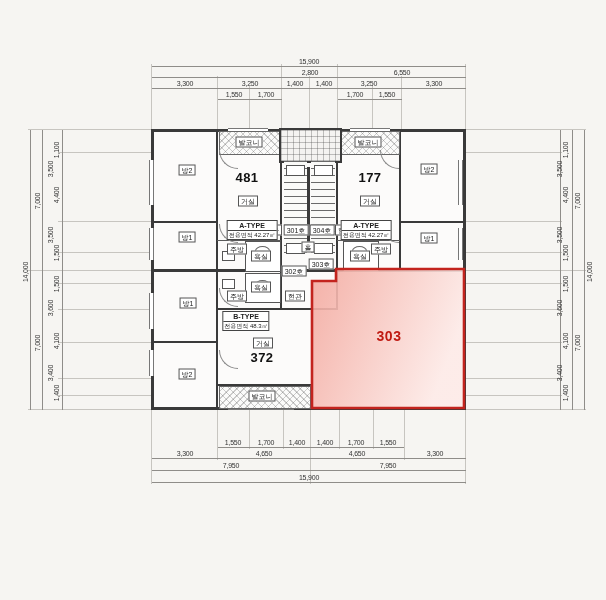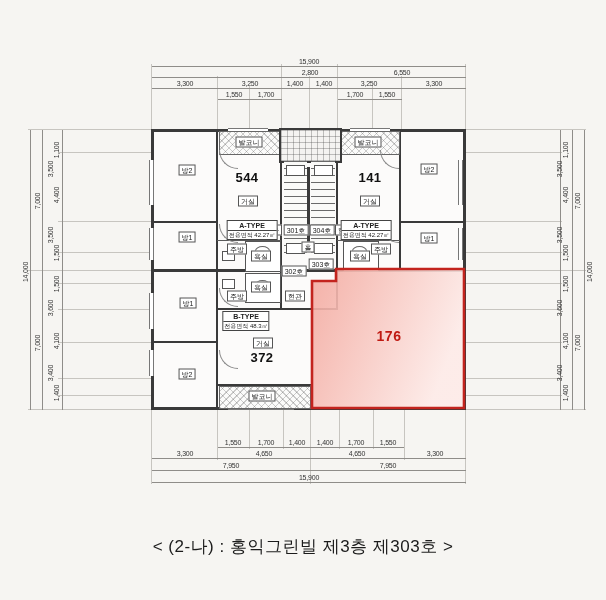--- a/index.html
+++ b/index.html
@@ -255,29 +255,28 @@
   </div>
   <div class="typebox" style="left:366px;top:230px">
     <span class="t1">A-TYPE</span>
     <span class="t2">전용면적 42.27㎡</span>
   </div>
   <div class="typebox" style="left:246px;top:321px">
     <span class="t1">B-TYPE</span>
     <span class="t2">전용면적 48.3㎡</span>
   </div>
 
-  <span class="unitnum" style="left:247px;top:177px">544</span>
-  <span class="unitnum" style="left:370px;top:177px">141</span>
+  <span class="unitnum" style="left:247px;top:177px">481</span>
+  <span class="unitnum" style="left:370px;top:177px">177</span>
   <span class="unitnum" style="left:262px;top:357px">372</span>
 
   <svg class="hl" width="606" height="600" viewBox="0 0 606 600">
     <defs>
       <linearGradient id="redg" x1="0" y1="0" x2="1" y2="0.35">
         <stop offset="0" stop-color="#f3a99f"></stop>
         <stop offset="1" stop-color="#fdeae7"></stop>
       </linearGradient>
     </defs>
     <polygon points="336,269 464,269 464,408 312,408 312,281 336,281" fill="url(#redg)" fill-opacity="0.9" stroke="#c3241e" stroke-width="2.6"></polygon>
   </svg>
-  <span class="num303" style="left:389px;top:336px">176</span>
-
-  <div class="caption">&lt; (2-나) :  홍익그린빌 제3층 제303호 &gt;</div>
+  <span class="num303" style="left:389px;top:336px">303</span>
+
 </div>
 
 </body></html>

